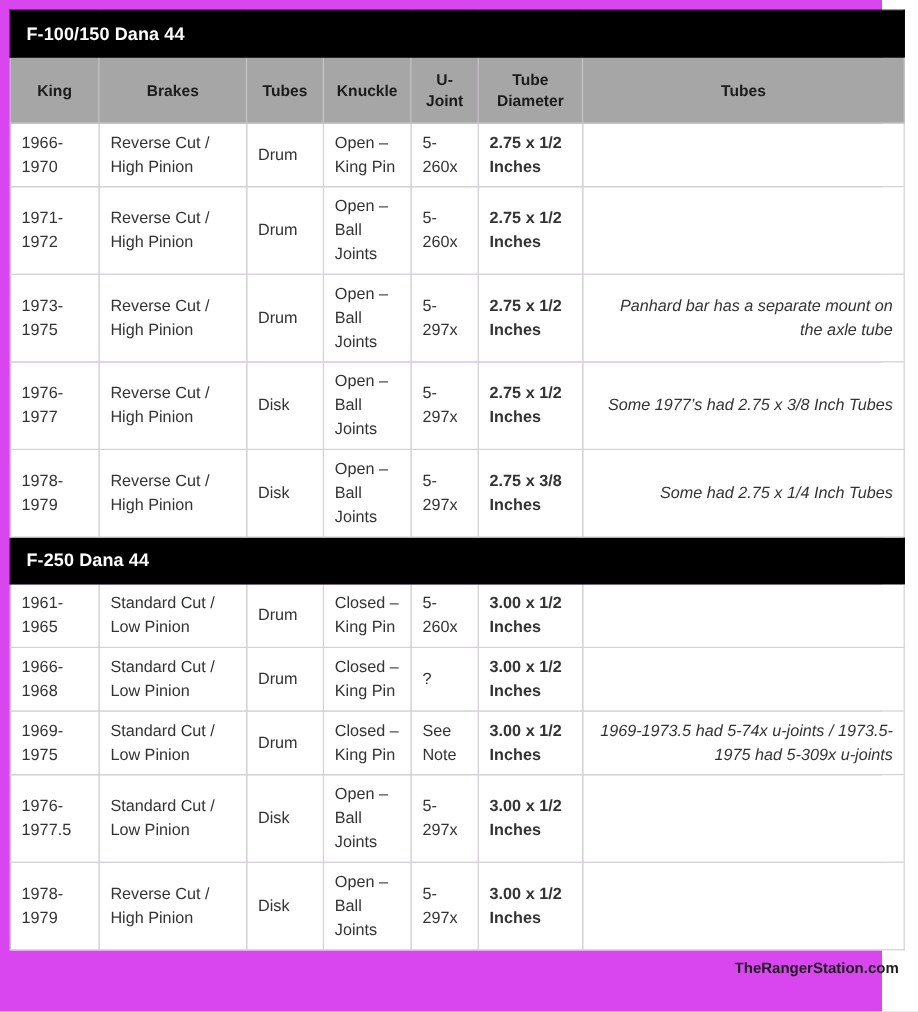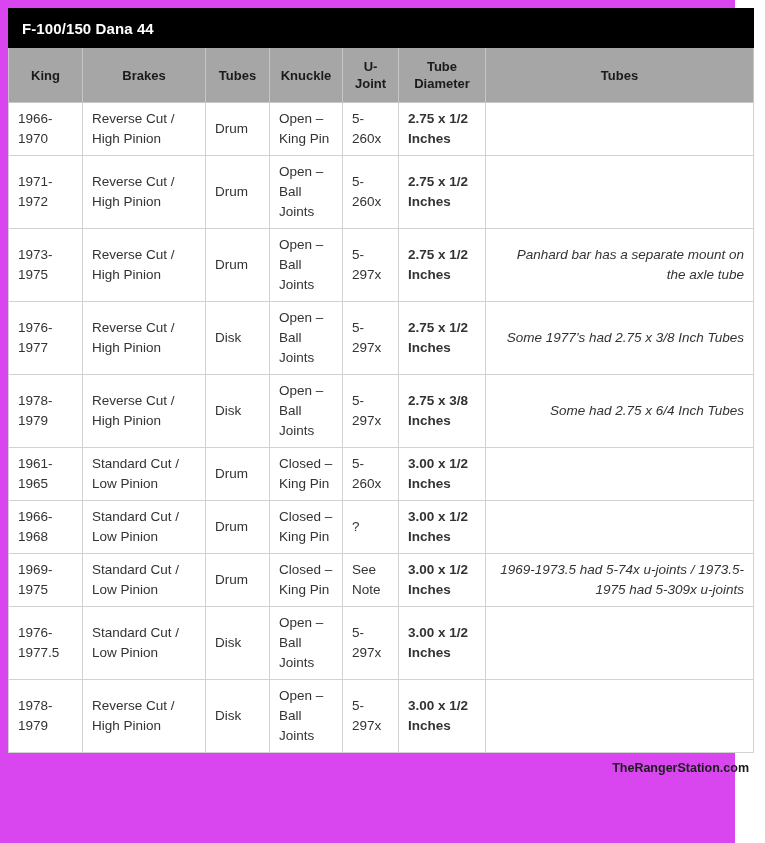--- a/index.html
+++ b/index.html
@@ -159,21 +159,24 @@
           <td class="c-tube">2.75 x 1/2<br>Inches</td>
           <td class="c-notes">Some 1977’s had 2.75 x 3/8 Inch Tubes</td>
         </tr>
         <tr class="data-row">
           <td class="c-year">1978-<br>1979</td>
           <td class="c-style">Reverse Cut /<br>High Pinion</td>
           <td class="c-brakes">Disk</td>
           <td class="c-knuckle">Open –<br>Ball<br>Joints</td>
           <td class="c-ujoint">5-<br>297x</td>
           <td class="c-tube">2.75 x 3/8<br>Inches</td>
-          <td class="c-notes">Some had 2.75 x 6/4 Inch Tubes</td>
+          <td class="c-notes">Some had 2.75 x 1/4 Inch Tubes</td>
+        </tr>
+        <tr class="section-row">
+          <td colspan="7">F-250 Dana 44</td>
         </tr>
         <tr class="data-row">
           <td class="c-year">1961-<br>1965</td>
           <td class="c-style">Standard Cut /<br>Low Pinion</td>
           <td class="c-brakes">Drum</td>
           <td class="c-knuckle">Closed –<br>King Pin</td>
           <td class="c-ujoint">5-<br>260x</td>
           <td class="c-tube">3.00 x 1/2<br>Inches</td>
           <td class="c-notes"></td>
         </tr>

